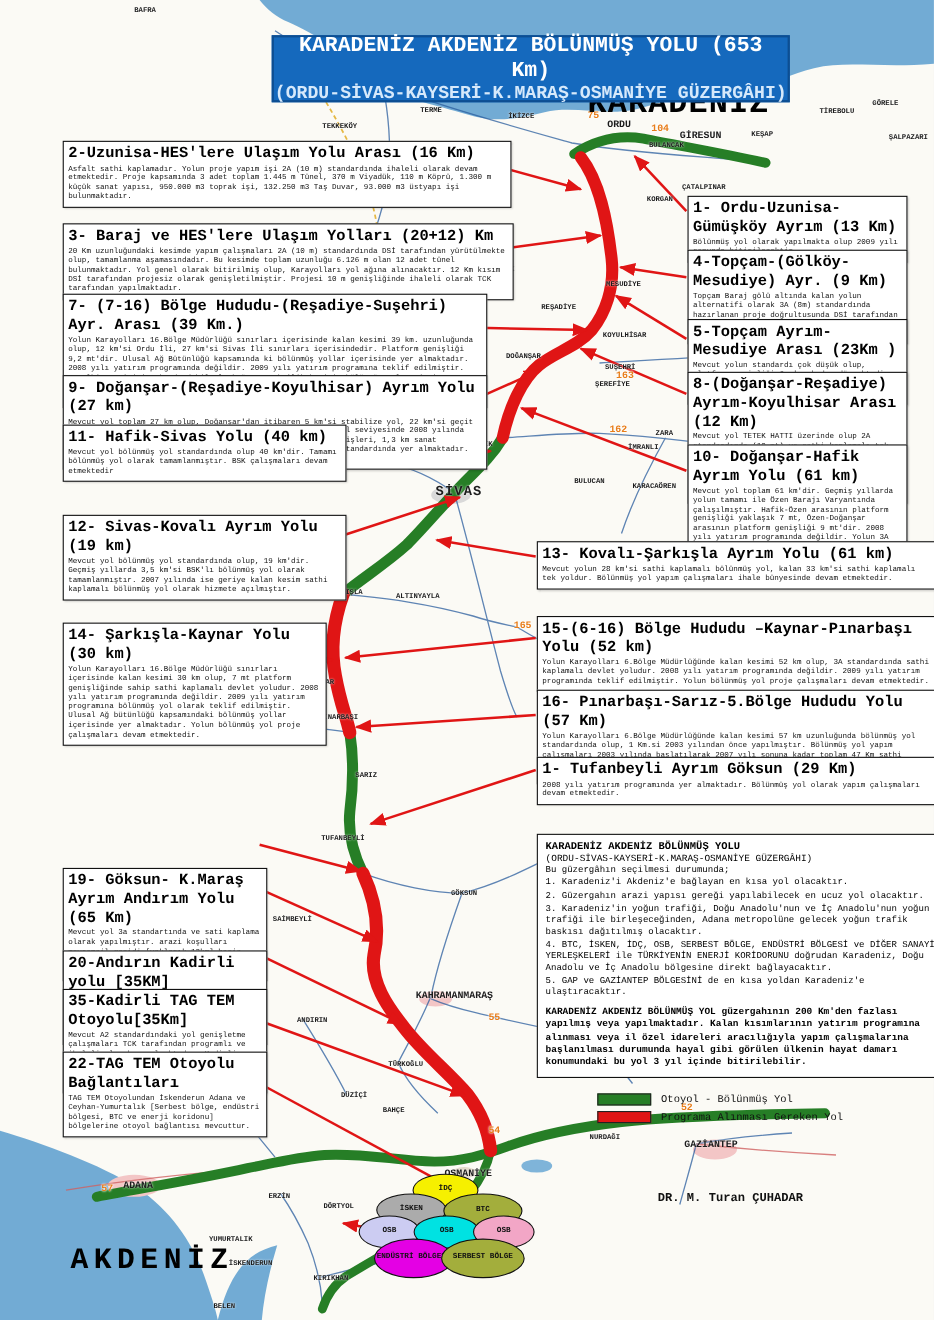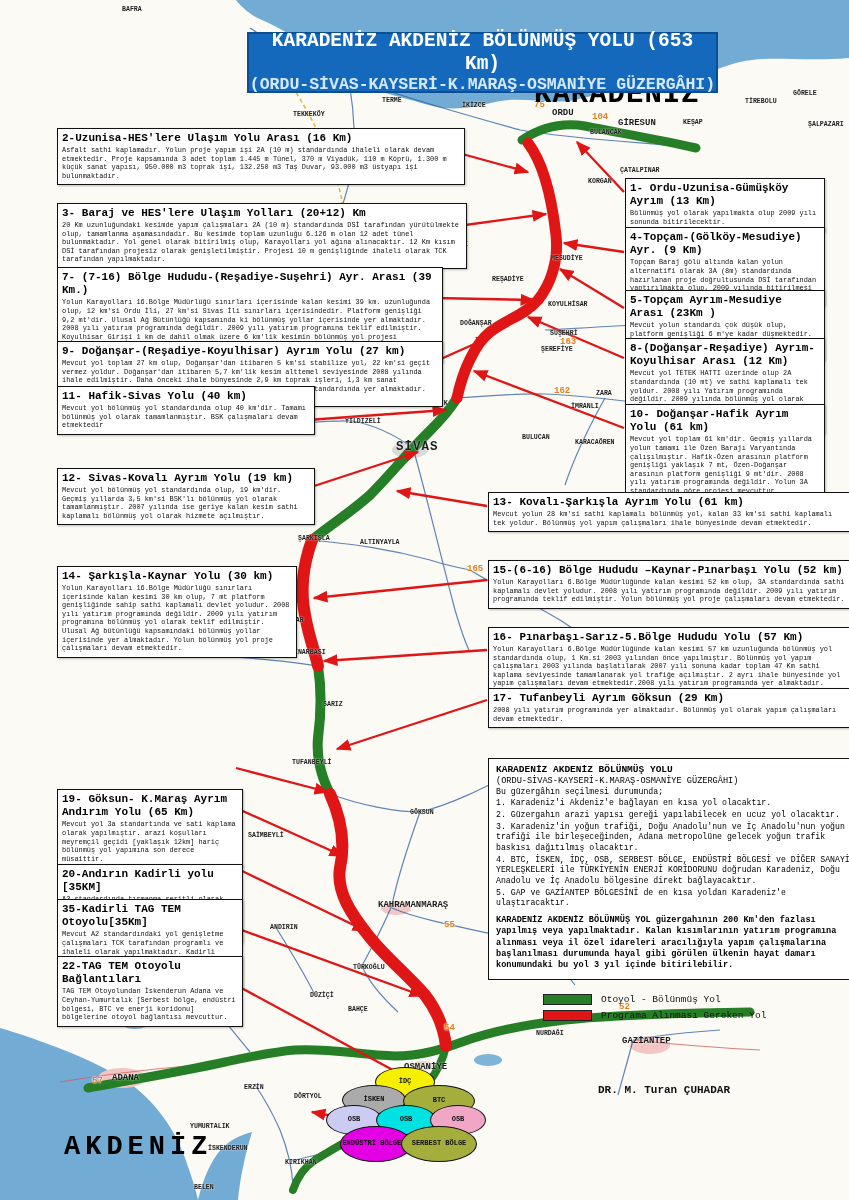--- a/index.html
+++ b/index.html
@@ -23,21 +23,21 @@
   .c-md{font-size:9px}
   .c-lg{font-size:12.5px;letter-spacing:1px}
 
   .badge{position:absolute;color:#e87d1a;font-weight:bold;font-size:9px;z-index:4;
          text-shadow:0 0 2px #fff,0 0 2px #fff;white-space:nowrap}
   .region-num{position:absolute;color:#f28a18;font-weight:bold;font-size:27px;z-index:4;
               text-shadow:0 0 3px #fff}
 
   .note{position:absolute;background:#ffffff;border:1.5px solid #111;padding:3px 4px 4px 4px;
         z-index:7;box-shadow:1px 1px 2px rgba(0,0,0,.25)}
-  .note-title{font-weight:bold;font-size:11px;line-height:1.2;color:#000;margin-bottom:1px}
+  .note-title{font-weight:bold;font-size:14px;line-height:1.2;color:#000;margin-bottom:1px}
   .note-body{font-size:6.9px;line-height:1.24;color:#111}
 
   .info{position:absolute;left:488px;top:758px;width:356px;background:#ffffff;
         border:1.5px solid #111;padding:5px 7px 7px 7px;z-index:7}
   .info-title{font-weight:bold;font-size:9.5px;line-height:1.25}
   .info-sub{font-size:8.6px;line-height:1.25}
   .info-intro{font-size:8.2px;line-height:1.3}
   .info-item{font-size:8.2px;line-height:1.3;margin:1px 0}
   .info-closing{font-weight:bold;font-size:8.6px;line-height:1.32;margin-top:6px}
 
@@ -298,21 +298,21 @@
   </div>
   <div class="note" style="left:488px;top:560px;width:354px">
     <div class="note-title">15-(6-16) Bölge Hududu –Kaynar-Pınarbaşı Yolu (52 km)</div>
     <div class="note-body">Yolun Karayolları 6.Bölge Müdürlüğünde kalan kesimi 52 km olup, 3A standardında sathi kaplamalı devlet yoludur. 2008 yılı yatırım programında değildir. 2009 yılı yatırım programında teklif edilmiştir. Yolun bölünmüş yol proje çalışmaları devam etmektedir.</div>
   </div>
   <div class="note" style="left:488px;top:627px;width:356px">
     <div class="note-title">16- Pınarbaşı-Sarız-5.Bölge Hududu Yolu (57 Km)</div>
     <div class="note-body">Yolun Karayolları 6.Bölge Müdürlüğünde kalan kesimi 57 km uzunluğunda bölünmüş yol standardında olup, 1 Km.si 2003 yılından önce yapılmıştır. Bölünmüş yol yapım çalışmaları 2003 yılında başlatılarak 2007 yılı sonuna kadar toplam 47 Km sathi kaplama seviyesinde tamamlanarak yol trafiğe açılmıştır. 2 ayrı ihale bünyesinde yol yapım çalışmaları devam etmektedir.2008 yılı yatırım programında yer almaktadır.</div>
   </div>
   <div class="note" style="left:488px;top:688px;width:354px">
-    <div class="note-title">17- Tufanbeyli Ayrım Göksun  (29 Km)</div>
+    <div class="note-title">1- Tufanbeyli Ayrım Göksun  (29 Km)</div>
     <div class="note-body">2008 yılı yatırım programında yer almaktadır. Bölünmüş yol olarak yapım çalışmaları devam etmektedir.</div>
   </div>
   <div class="note" style="left:57px;top:789px;width:176px">
     <div class="note-title">19- Göksun- K.Maraş Ayrım Andırım Yolu  (65 Km)</div>
     <div class="note-body">Mevcut yol 3a standartında ve sati kaplama  olarak yapılmıştır. arazi koşulları meyremçil geçidi [yaklaşık 12km] hariç bölünmüş yol yapımına son derece müsaittir.</div>
   </div>
   <div class="note" style="left:57px;top:864px;width:176px">
     <div class="note-title">20-Andırın Kadirli yolu [35KM]</div>
     <div class="note-body">A2 standardında tırmanma şeritli olarak TCK tarafından programlı ve ihaleli olarak yapılmaktadır. Bölünmüş yol olarak yapılması çok fazla maliyet gerektirmeyecektir.</div>
   </div>

